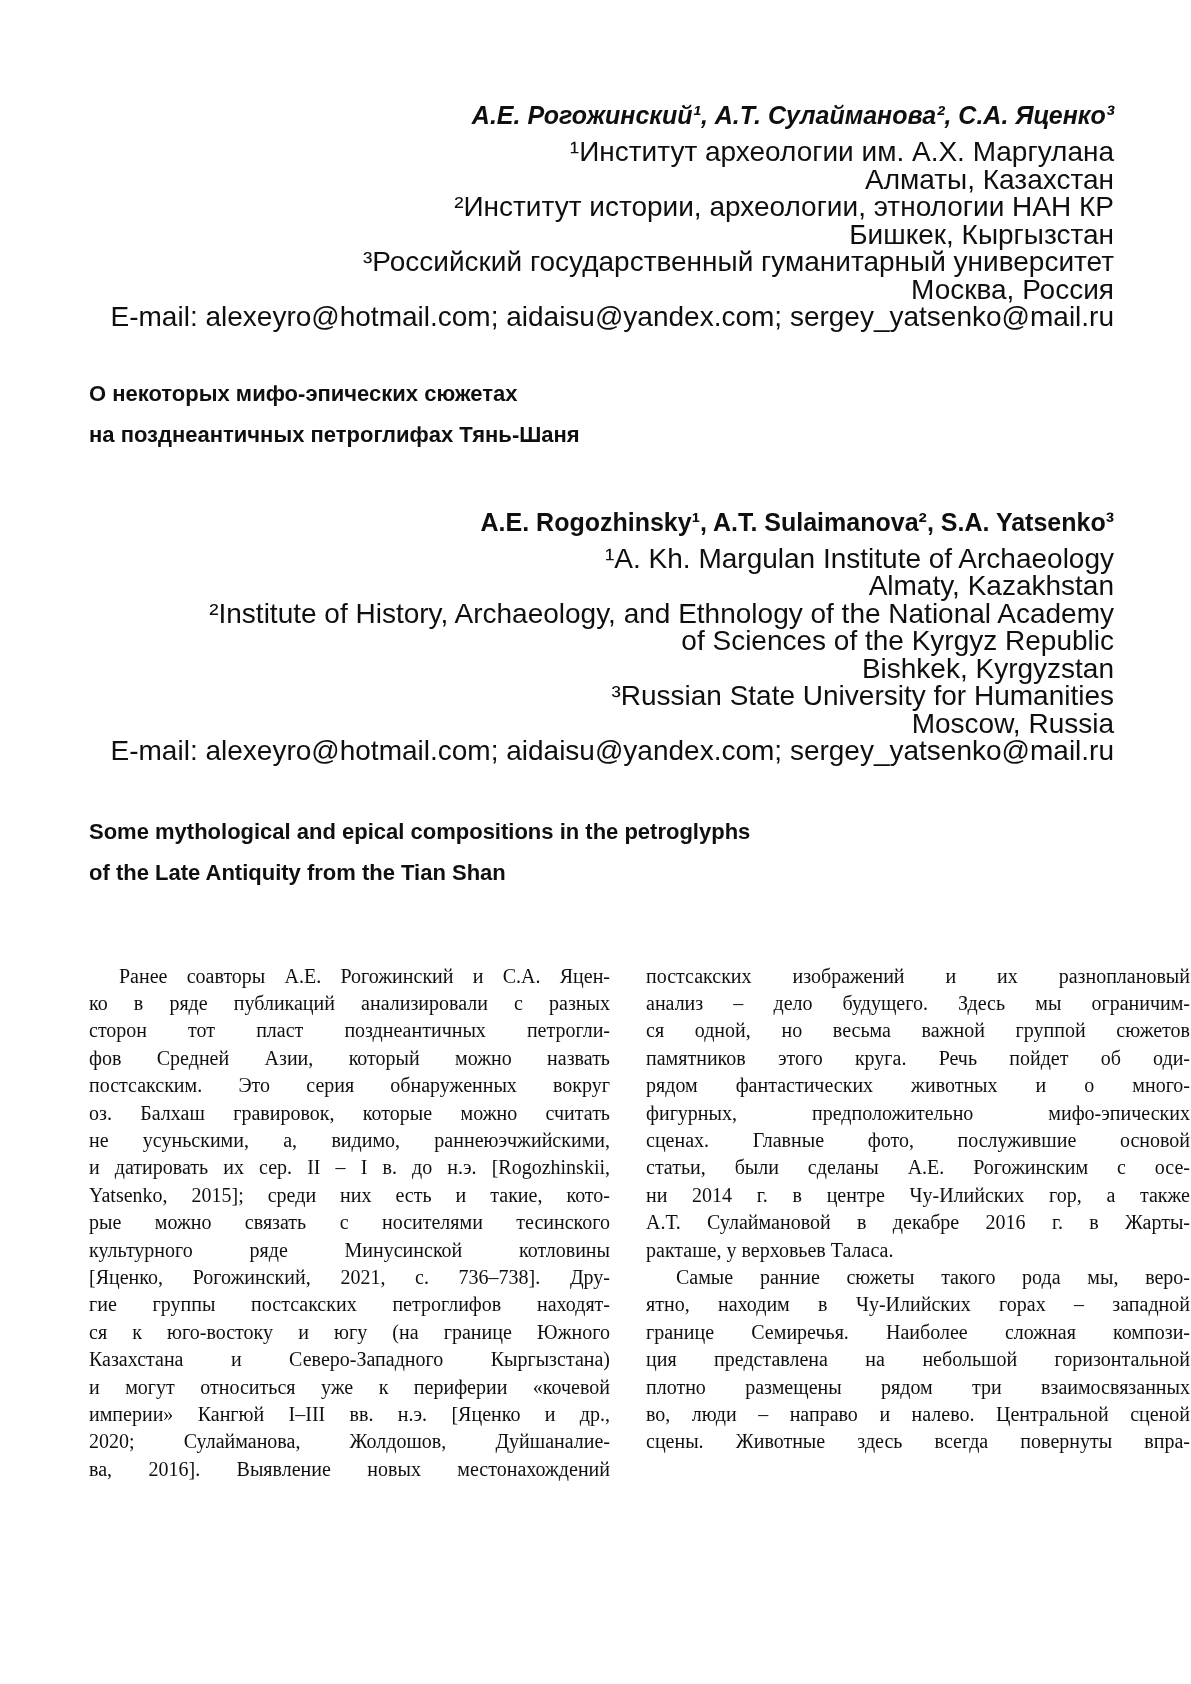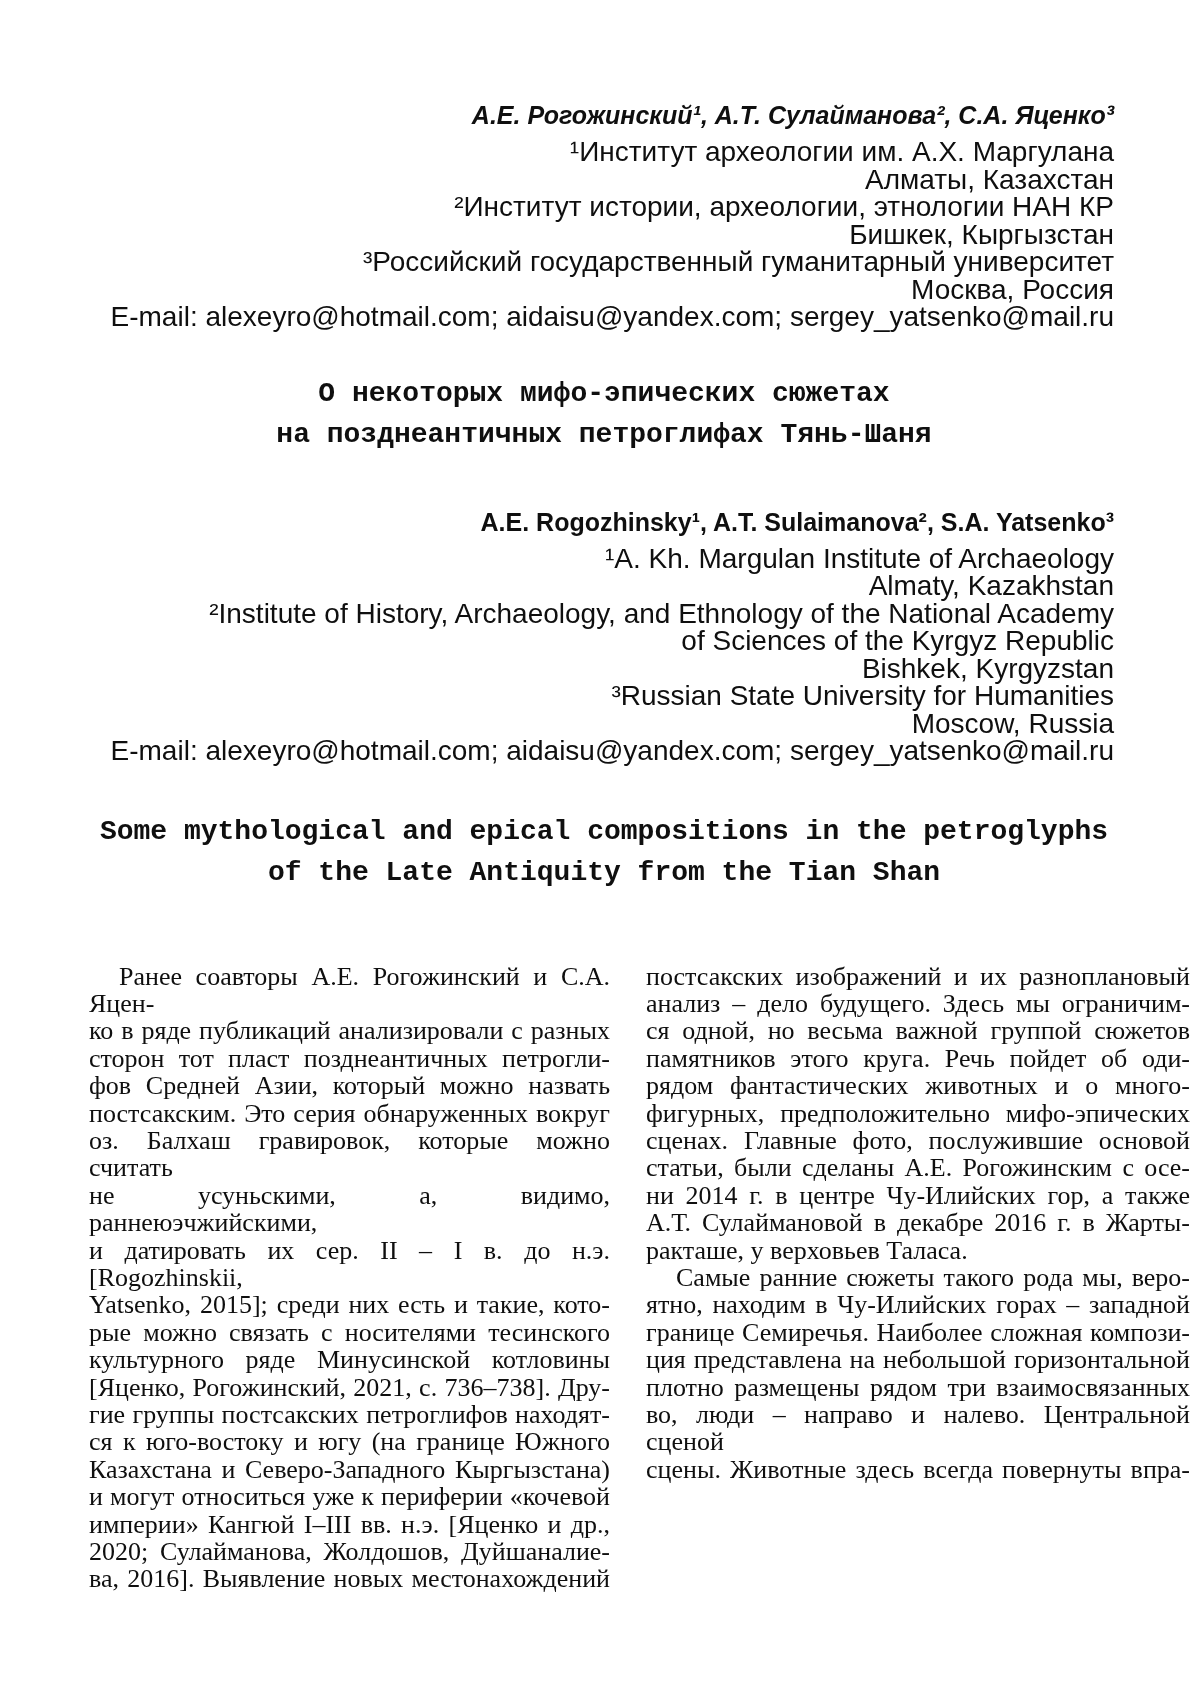--- a/index.html
+++ b/index.html
@@ -33,35 +33,35 @@
     font-size: 28px;
     line-height: 27.5px;
     white-space: nowrap;
   }
 
   
   .doc-title {
     margin-top: 42px;
     margin-left: 60px;
     margin-right: 101px;
-    text-align: center;
-    font-family: Liberation Mono, monospace;
+    text-align: left;
+    font-family: Liberation Sans, sans-serif;
     font-weight: bold;
-    font-size: 28px;
+    font-size: 22px;
     line-height: 41px;
   }
   .doc-title.en { margin-top: 46px; }
 
   
   .body-columns {
     margin: 70px 30px 0 60px;
     display: flex;
     gap: 36px;
   }
-  .col { font-size: 26px; font-family: Liberation Serif, serif; }
+  .col { font-size: 20px; font-family: Liberation Serif, serif; }
   .col-left  { width: 521px; flex: 0 0 auto; }
   .col-right { flex: 1 1 auto; }
   .body-line {
     line-height: 27.4px;
     text-align: justify;
     text-align-last: justify;
     white-space: normal;
   }
   .body-line.end { text-align-last: left; }
   .body-line.ind { text-indent: 30px; }

